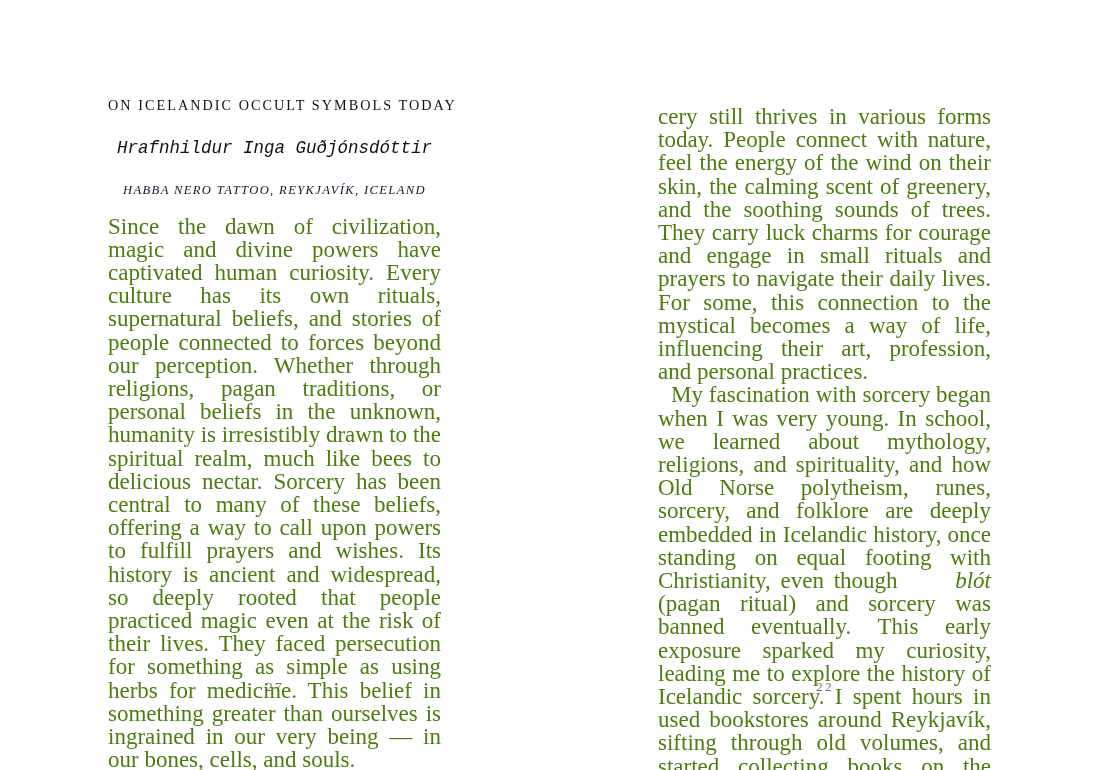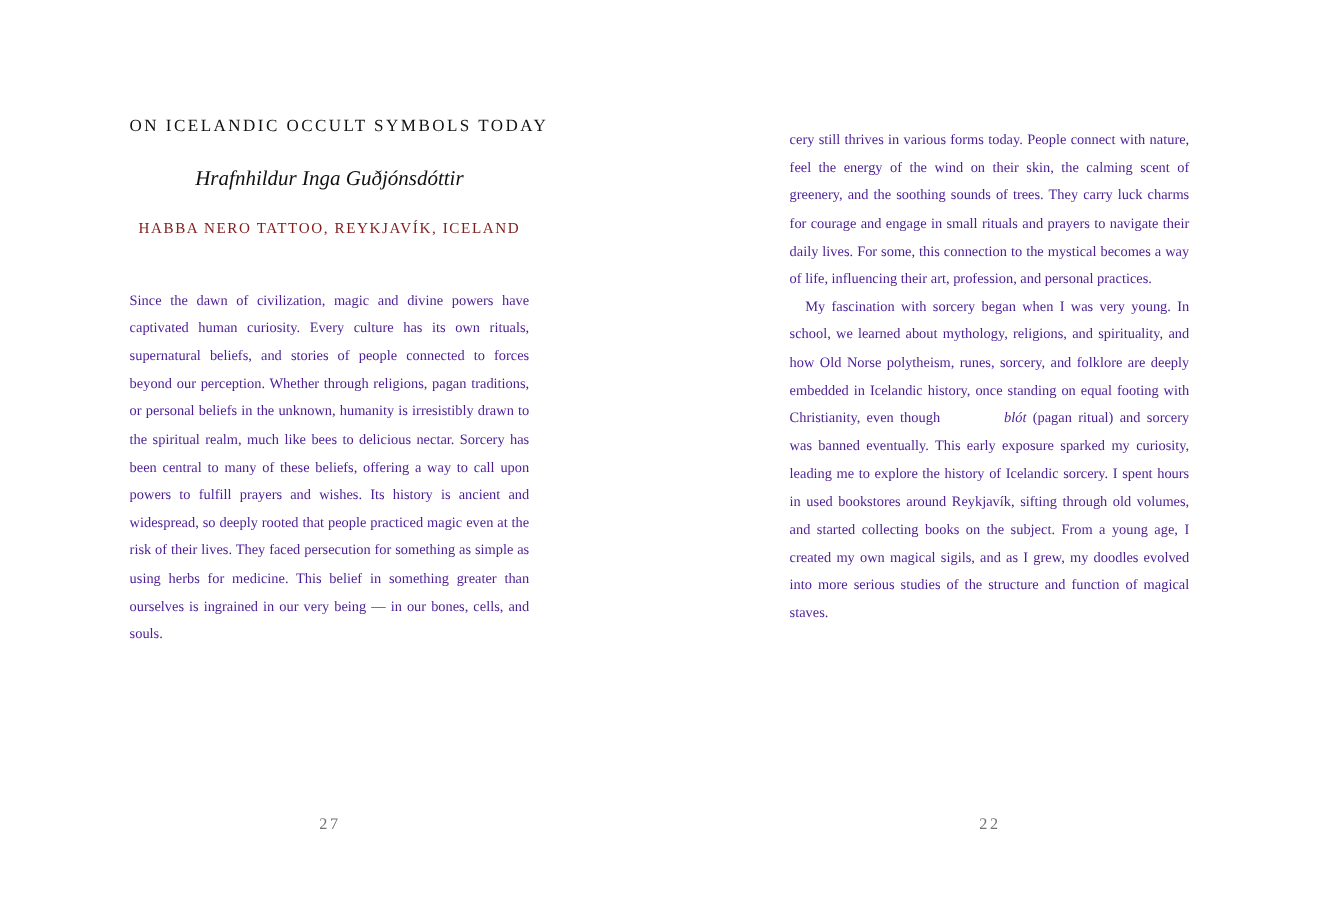--- a/index.html
+++ b/index.html
@@ -52,40 +52,42 @@
     color: #111;
     white-space: nowrap;
   }
   .byline {
     font-style: italic;
     font-size: 17.5px;
     text-align: center;
     line-height: 1.3;
     margin: 18px 0 22px 0;
     color: #111;
+    font-family: Liberation Mono, monospace;
   }
   .affiliation {
     font-size: 12.6px;
     letter-spacing: 1.35px;
     text-align: center;
     text-transform: uppercase;
     line-height: 1.3;
-    margin: 0 0 40px 0;
-    color: #7f1d1d;
+    margin: 0 0 16px 0;
+    color: #0f172a;
     white-space: nowrap;
+    font-style: italic;
   }
 
   
   .body-text p {
     margin: 0;
-    font-size: 12px;
+    font-size: 23px;
     line-height: 23.2px;
     text-align: justify;
     text-justify: inter-word;
-    color: #4c1d95;
+    color: #4d7c0f;
     hyphens: manual;
   }
   .body-text p + p { text-indent: 13px; }
   .body-text p.cont { text-indent: 0; }
 
   .body-text em { font-style: italic; margin-left: 48px; }
 
   
   .folio {
     position: absolute;

